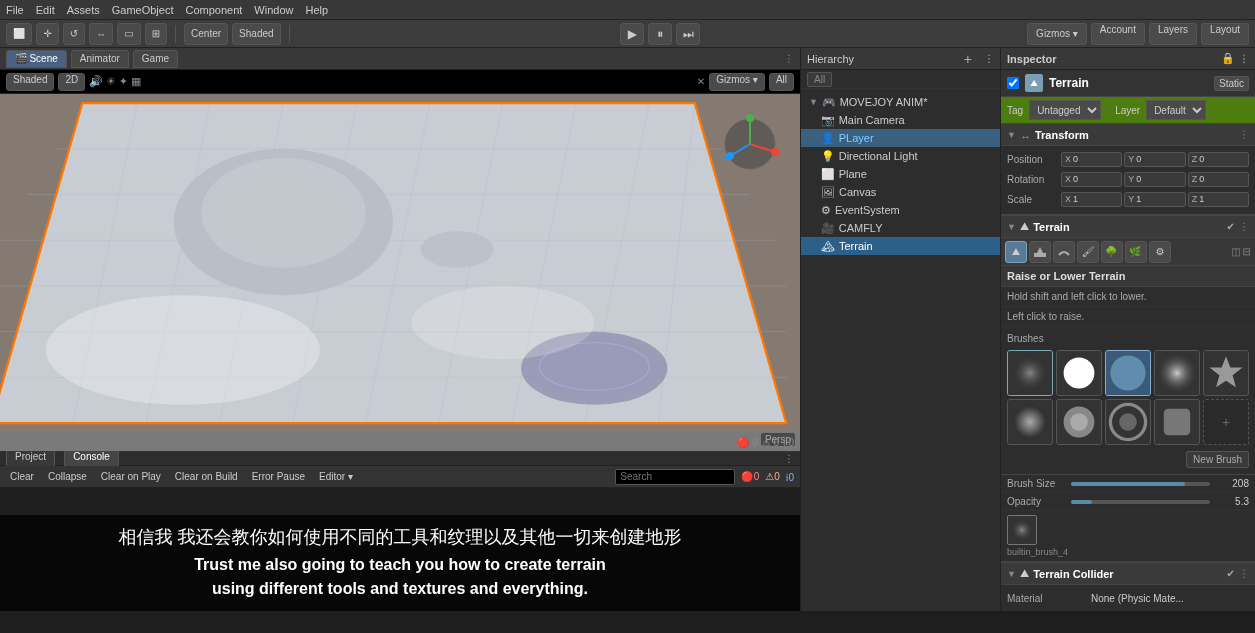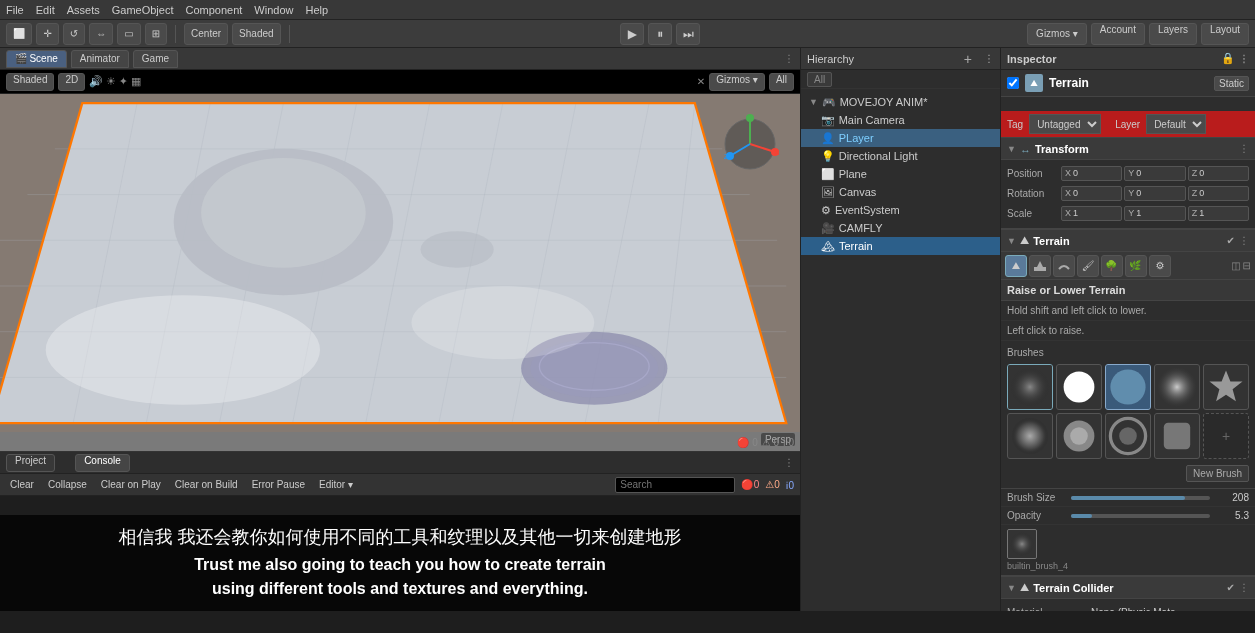--- a/index.html
+++ b/index.html
@@ -188,26 +188,26 @@
 
     
     #bottom-panel {
       height: 160px;
       background: #1e1e1e;
       border-top: 1px solid #333;
       display: flex;
       flex-direction: column;
     }
     #bottom-tabs {
-      height: 22px;
+      height: 14px;
       background: #2d2d2d;
       display: flex;
       align-items: center;
       padding: 0 6px;
-      gap: 20px;
+      gap: 9px;
       border-bottom: 1px solid #222;
     }
     .bottom-tab {
       height: 18px;
       padding: 0 8px;
       background: #383838;
       border: 1px solid #555;
       border-radius: 3px;
       font-size: 10px;
       color: #ccc;
@@ -347,24 +347,23 @@
       border: 1px solid #555;
       border-radius: 2px;
     }
 
     
     #insp-tag-row {
       padding: 3px 6px;
       display: flex;
       align-items: center;
       gap: 6px;
-      background: #b91c1c;
+      background: #4d7c0f;
       border-bottom: 1px solid #444;
       font-size: 10px;
-      margin-top: 14px;
     }
     .tag-select {
       height: 20px;
       background: #4a4a4a;
       border: 1px solid #555;
       border-radius: 0;
       color: #ccc;
       font-size: 10px;
       padding: 0 3px;
     }

